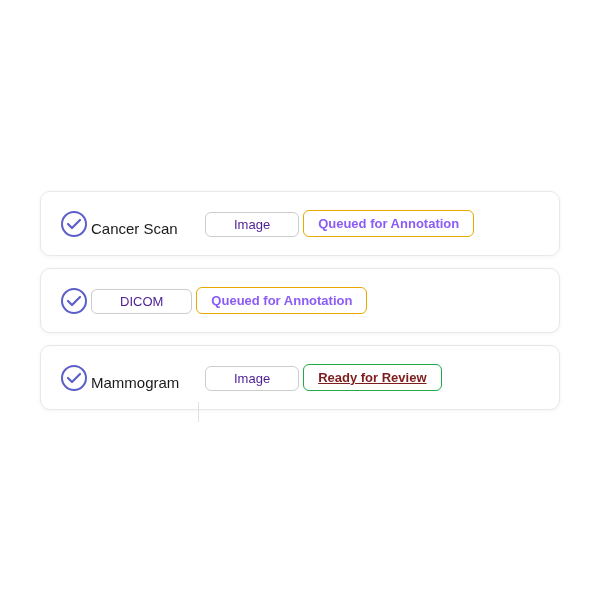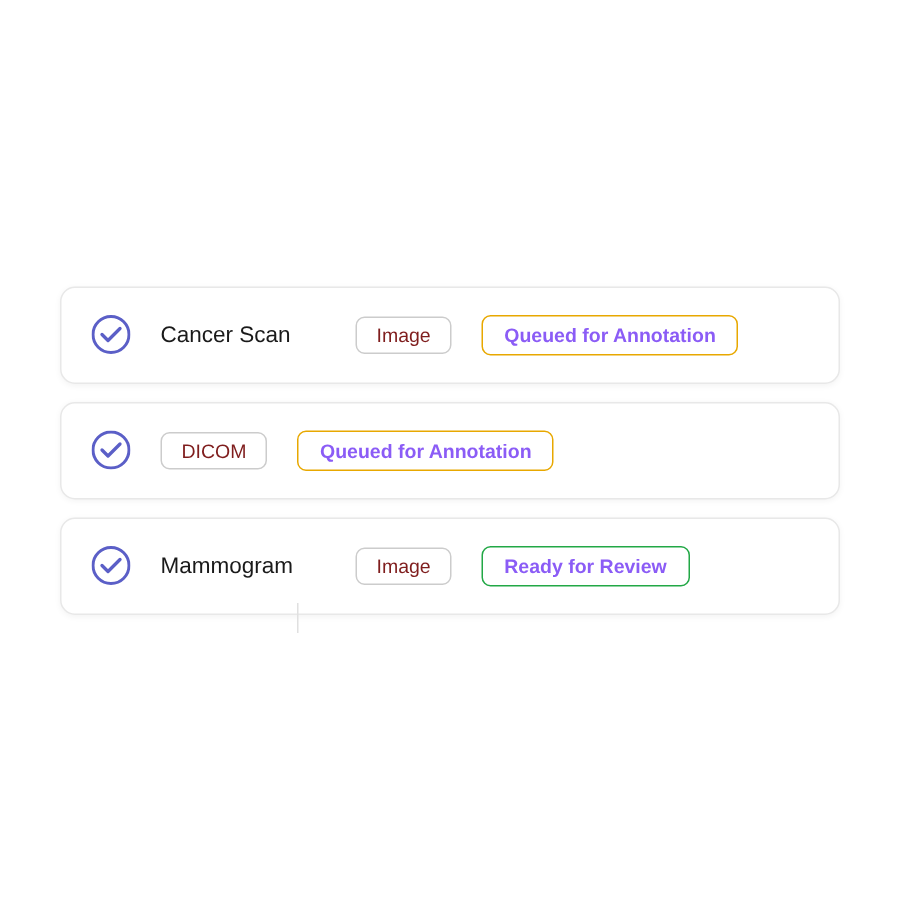--- a/index.html
+++ b/index.html
@@ -18,58 +18,59 @@
       flex-direction: column;
       gap: 12px;
       position: relative;
     }
     .row {
       background: #ffffff;
       border: 1px solid #e8e8e8;
       border-radius: 10px;
       padding: 18px 20px;
       display: flex;
-      align-items: center;
-      gap: 20px;
+      align-items: flex-end;
+      gap: 4px;
       box-shadow: 0 1px 4px rgba(0,0,0,0.05);
     }
     .checkbox-icon {
       width: 26px;
       height: 26px;
       flex-shrink: 0;
     }
     .row-label {
       font-size: 15px;
       font-weight: 500;
       color: #1a1a1a;
       width: 110px;
     }
     .type-badge {
       border: 1px solid #cccccc;
       border-radius: 6px;
-      padding: 4px 13px;
+      padding: 4px 28px;
       font-size: 13px;
-      color: #7f1d1d;
+      color: #4c1d95;
       background: #ffffff;
     }
     .status-badge {
       border-radius: 6px;
       padding: 5px 14px;
       font-size: 13px;
       font-weight: 600;
     }
     .status-queued {
       border: 1.5px solid #e8a800;
       color: #8b5cf6;
       background: #ffffff;
     }
     .status-ready {
       border: 1.5px solid #22a846;
-      color: #8b5cf6;
+      color: #7f1d1d;
       background: #ffffff;
+      text-decoration: underline;
     }
     .assign-popup {
       position: absolute;
       bottom: -58px;
       left: 130px;
       background: #ffffff;
       border: 1px solid #e0e0e0;
       border-radius: 10px;
       padding: 12px 18px;
       display: flex;

